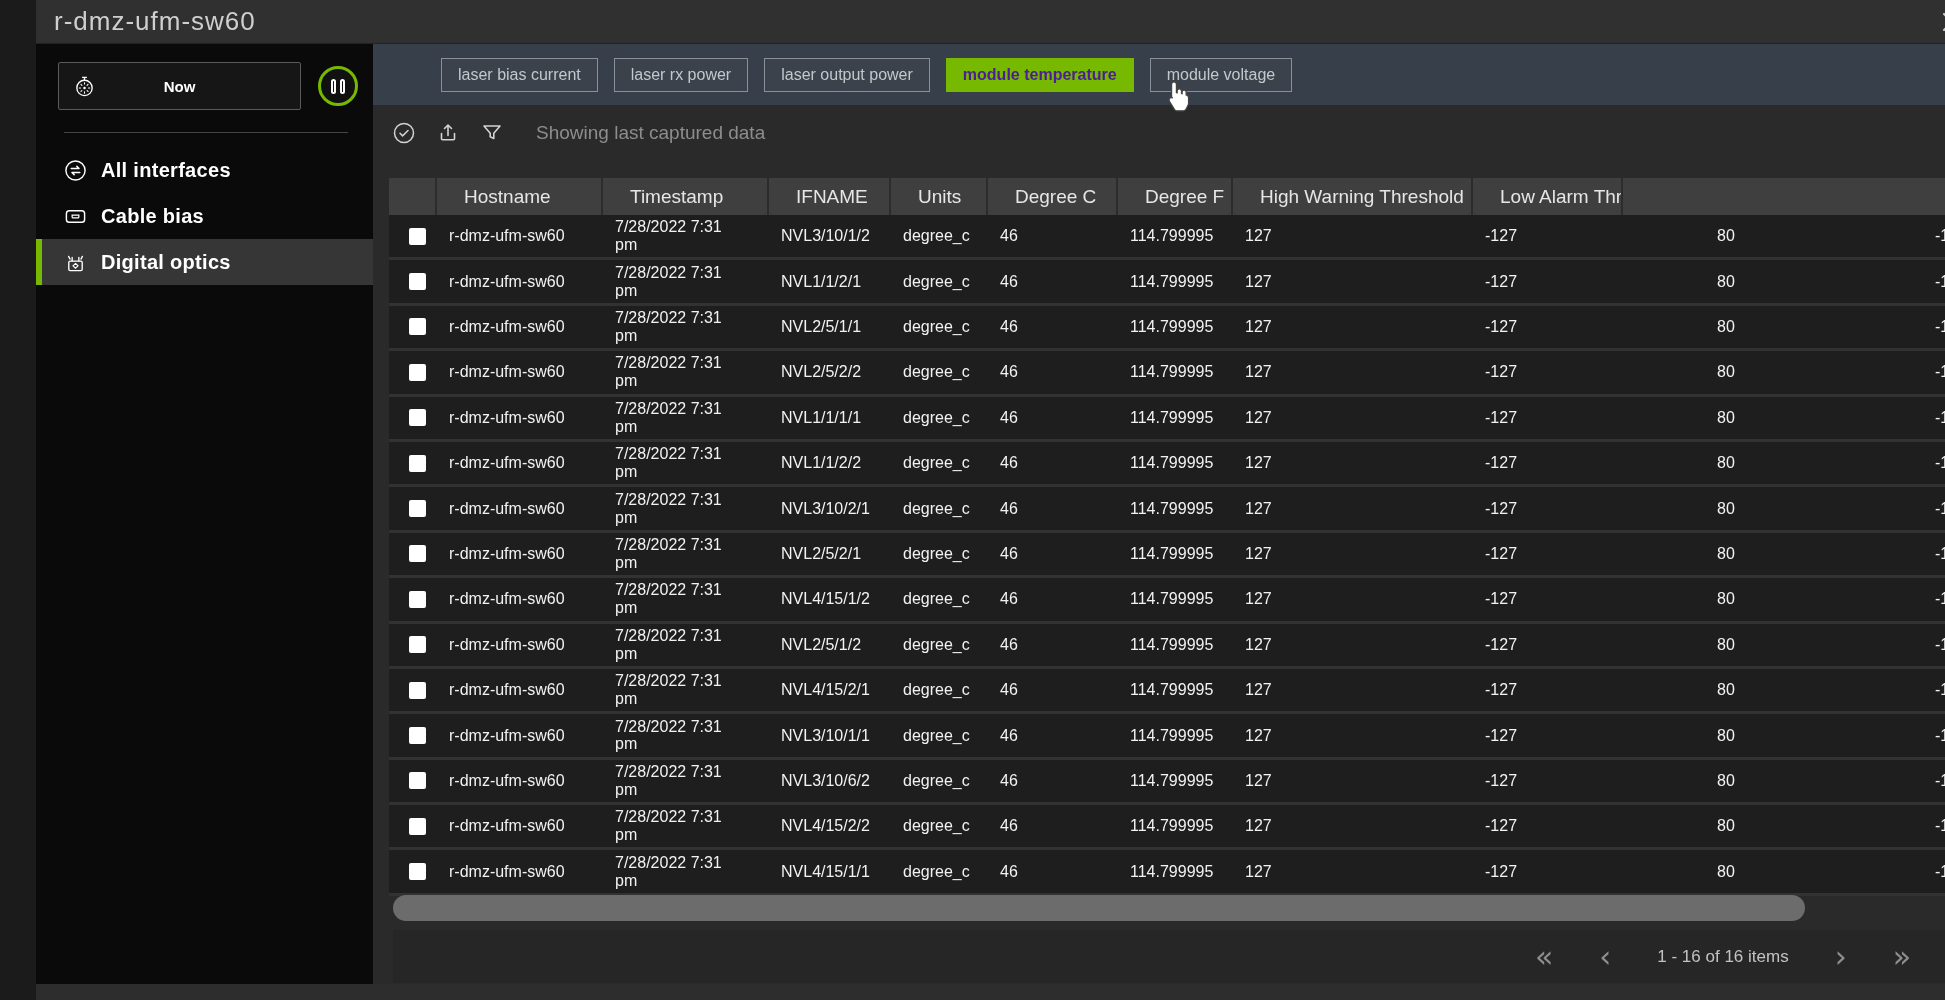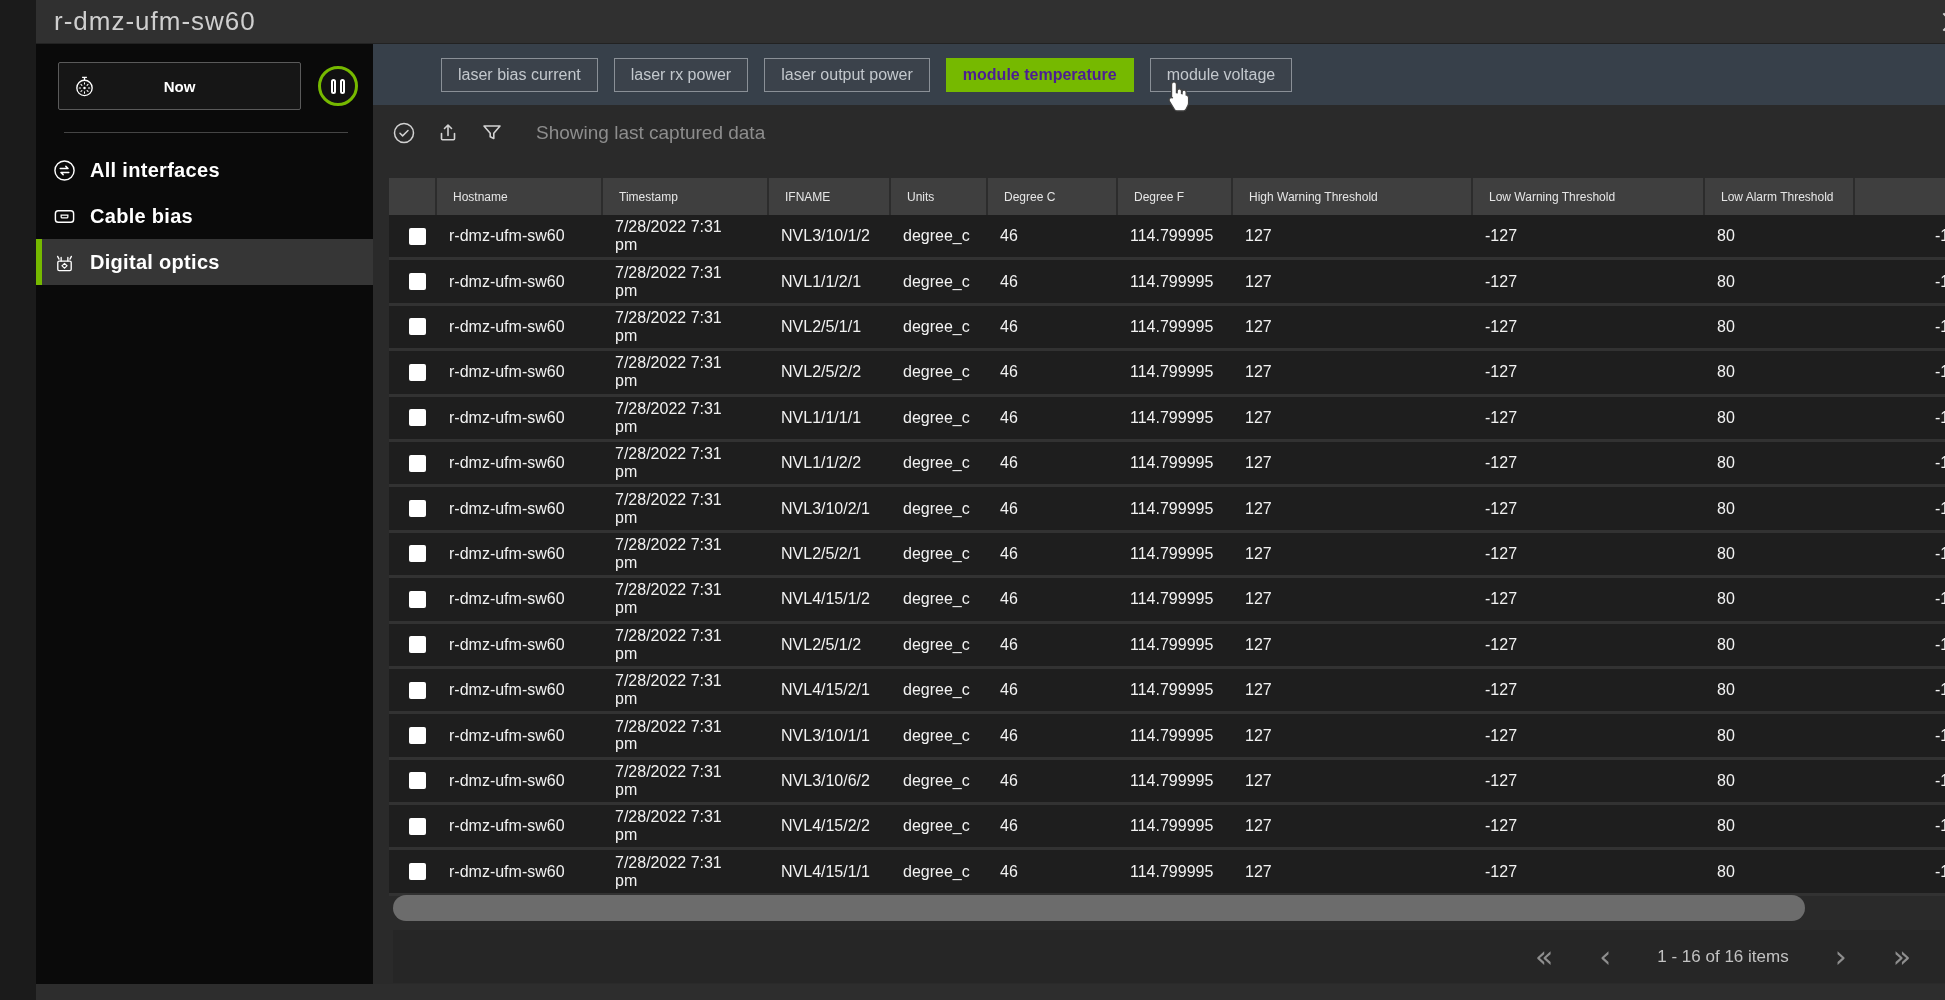--- a/index.html
+++ b/index.html
@@ -22,21 +22,21 @@
   .now-btn .sw { margin-left:14px; display:flex; }
   .now-btn .now-label { position:absolute; left:0; right:0; text-align:center;
     color:#fff; font-size:15px; font-weight:bold; }
   .pause-btn { width:40px; height:40px; margin-left:17px; border-radius:50%;
     border:3px solid #76b900; background:#111; display:flex; align-items:center;
     justify-content:center; gap:4px; cursor:pointer; }
   .pause-btn i { display:block; width:5px; height:15px; border:2px solid #fff; border-radius:3px; }
   .side-divider { margin:22px 0 0 28px; width:284px; height:1px; background:#454545; }
   .side-nav { margin-top:14px; }
   .side-item { position:relative; height:46px; display:flex; align-items:center;
-    padding-left:17px; cursor:pointer; }
+    padding-left:28px; cursor:pointer; }
   .side-item .icn { width:23px; height:23px; display:flex; flex:0 0 23px; }
   .side-item .lbl { color:#fff; font-size:20px; font-weight:bold; margin-left:14px; letter-spacing:.3px; }
   .side-item.selected { background:#363636; }
   .side-item.selected::before { content:""; position:absolute; left:0; top:0; bottom:0;
     width:6px; background:#76b900; }
 
   
   .main { position:absolute; left:337px; top:44px; width:1608px; height:940px; background:#2a2a2a; }
   .tabbar { position:absolute; left:0; top:0; width:1608px; height:61px; background:#37404a;
     display:flex; align-items:center; padding-left:68px; gap:16px; }
@@ -47,21 +47,21 @@
   .toolbar { position:absolute; left:0; top:61px; width:1608px; height:56px;
     display:flex; align-items:center; }
   .tool-icon { width:24px; height:24px; margin-left:20px; display:flex; cursor:pointer; }
   .tool-icon.first { margin-left:19px; }
   .status-text { color:#8d8d8d; font-size:19px; margin-left:32px; }
 
   
   .table-wrap { position:absolute; left:16px; top:134px; width:1592px; height:762px; overflow:hidden; }
   .tbl { width:1684px; }
   .thead { display:flex; height:37px; background:#3f3f3f; }
-  .th { color:#e6e6e6; font-size:12px; display:flex; align-items:center; padding-left:16px;
+  .th { color:#e6e6e6; font-size:19px; display:flex; align-items:center; padding-left:27px;
     border-right:2px solid #2c2c2c; cursor:pointer; white-space:nowrap; overflow:hidden; }
   .tbody .tr { display:flex; height:45.4px; background:#1e1e1e; border-bottom:3px solid #323232;
     cursor:pointer; }
   .td { color:#f2f2f2; font-size:16px; display:flex; align-items:center; padding-left:12px;
     white-space:normal; overflow:hidden; line-height:1.12; }
   .c-cb{width:48px} .c-host{width:166px} .c-ts{width:166px} .c-if{width:122px}
   .c-units{width:97px} .c-degc{width:130px} .c-degf{width:115px} .c-hwt{width:240px}
   .c-lwt{width:232px} .c-hat{width:218px} .c-lat{width:150px}
   .td.c-cb { padding-left:20px; }
   .td.c-ts span { display:block; width:118px; }
@@ -188,21 +188,20 @@
       <div class="tbl">
         <div class="thead">
           <div class="th c-cb"></div>
           <div class="th c-host">Hostname</div>
           <div class="th c-ts">Timestamp</div>
           <div class="th c-if">IFNAME</div>
           <div class="th c-units">Units</div>
           <div class="th c-degc">Degree C</div>
           <div class="th c-degf">Degree F</div>
           <div class="th c-hwt">High Warning Threshold</div>
-          <div class="th c-lwt">Low Warning Threshold</div>
           <div class="th c-lat">Low Alarm Threshold</div>
         </div>
         <div class="tbody">
       <div class="tr">
         <div class="td c-cb">
                 <span class="cb"></span>
               </div>
         <div class="td c-host">r-dmz-ufm-sw60</div>
         <div class="td c-ts">
                 <span>7/28/2022 7:31 pm</span>

